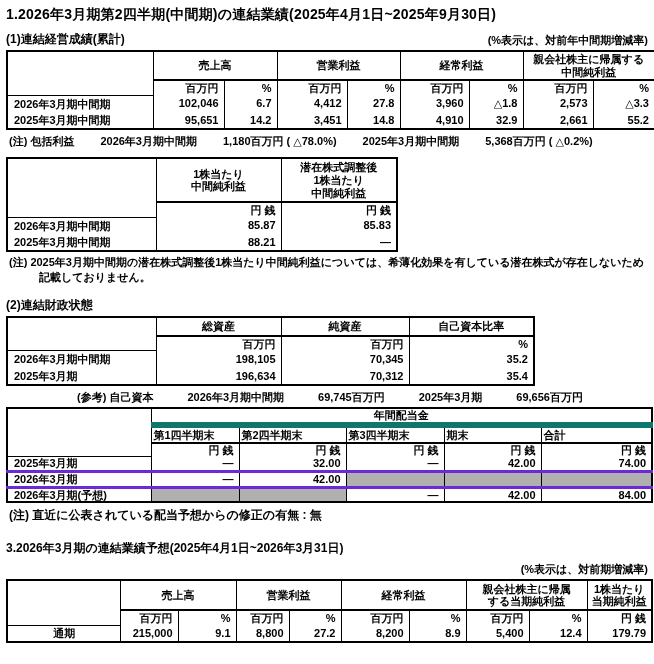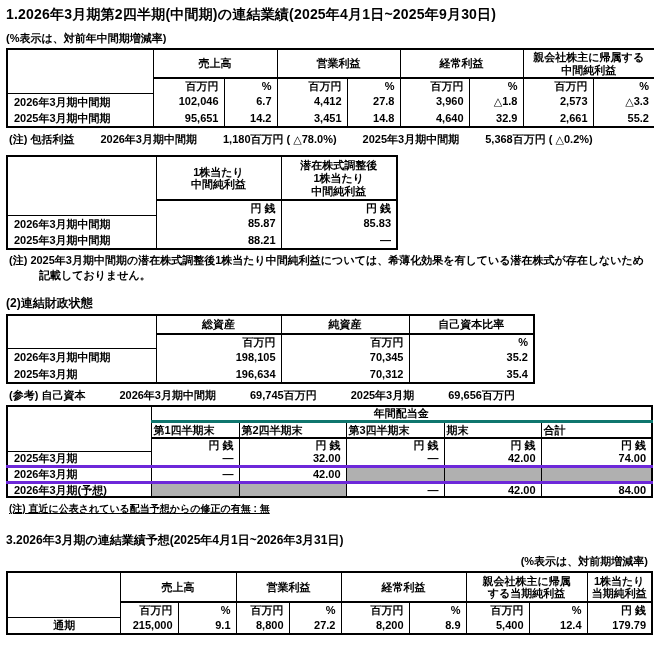--- a/index.html
+++ b/index.html
@@ -30,39 +30,40 @@
   td.unit { text-align:right; border-top:none; border-bottom:none; height:15px; }
   td.lbl { text-align:left; padding-left:6px; white-space:nowrap; border-top:none; border-bottom:none; }
   tr.data td { border-top:none; border-bottom:none; height:17px; }
   tr.unit-row td { height:15px; }
 
   
   table.div-t tr.data td { border-top:3px solid #6d28d9; height:14px; }
   table.div-t tr.data.first td { border-top:none; }
   table.div-t td.unit { height:13px; }
   table.div-t th.sub { text-align:left; border-bottom:2px solid #000; padding:1px 2px; height:14px; }
-  table.div-t th.span-top { text-align:center; border-bottom:3px solid #0f766e; padding:0 4px; height:14px;font-family:Liberation Serif, serif; }
+  table.div-t th.span-top { text-align:center; border-bottom:6px solid #0f766e; padding:0 4px; height:14px;font-family:Liberation Serif, serif; }
   td.gray { background:var(--gray); }
 
   .note-line { display:flex; font-size:11px; margin:4px 0 0 6px; column-gap:26px; white-space:nowrap; }
   .note-line.wide { column-gap:34px; }
   .note-block { font-size:11px; margin:3px 6px 0 6px; padding-left:30px; text-indent:-30px; line-height:1.35; }
-  .plain-note { font-size:10px; margin:4px 0 0 6px;text-decoration:underline; }
+  .plain-note { font-size:12px; margin:4px 0 0 6px; }
   .h-sec { font-size:12px; margin:0 0 0 3px; }
 
-  .mt2{margin-top:2px;} .mt6{} .mt8{margin-top:8px;}
+  .mt2{margin-top:2px;} .mt6{justify-content:center;} .mt8{margin-top:8px;}
   .mt12{margin-top:12px;} .mt16{margin-top:16px;}
 </style>
 </head>
 <body>
 
 <div class="page">
 
   <div class="h-main">1.2026年3月期第2四半期(中間期)の連結業績(2025年4月1日~2025年9月30日)</div>
   <div class="sub-row">
+    <div class="sub-left">(1)連結経営成績(累計)</div>
     <div class="pct-note">(%表示は、対前年中間期増減率)</div>
   </div>
 
   <table class="mt2" style="width:648px;">
     <colgroup>
       <col style="width:146px">
         <col style="width:71px">
         <col style="width:53px">
       <col style="width:70px">
         <col style="width:53px">
@@ -100,21 +101,21 @@
       <td class="num">△1.8</td>
       <td class="num">2,573</td>
       <td class="num">△3.3</td>
     </tr>
     <tr class="data">
       <td class="lbl">2025年3月期中間期</td>
       <td class="num">95,651</td>
       <td class="num">14.2</td>
       <td class="num">3,451</td>
       <td class="num">14.8</td>
-      <td class="num">4,640</td>
+      <td class="num">4,910</td>
       <td class="num">32.9</td>
       <td class="num">2,661</td>
       <td class="num">55.2</td>
     </tr>
   </tbody>
     </table>
 
   <div class="note-line">
     <span>(注) 包括利益</span>
     <span>2026年3月期中間期</span>

